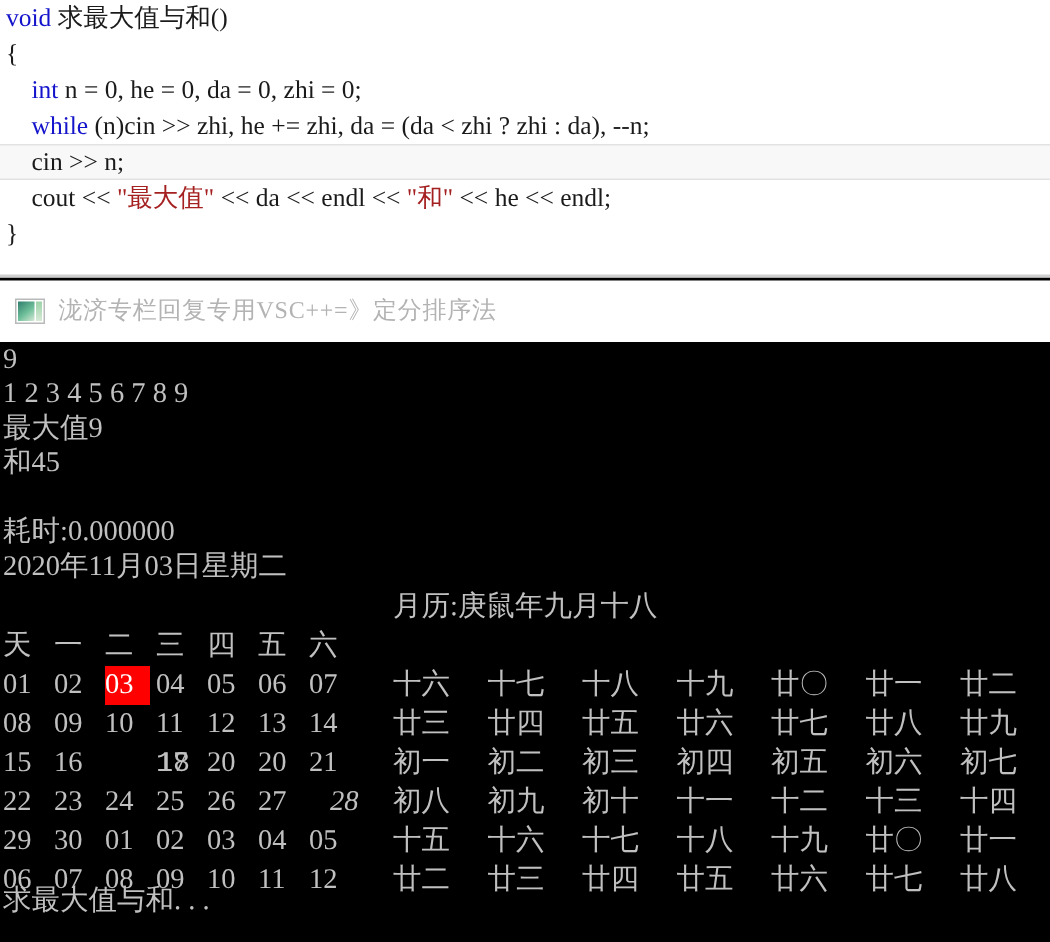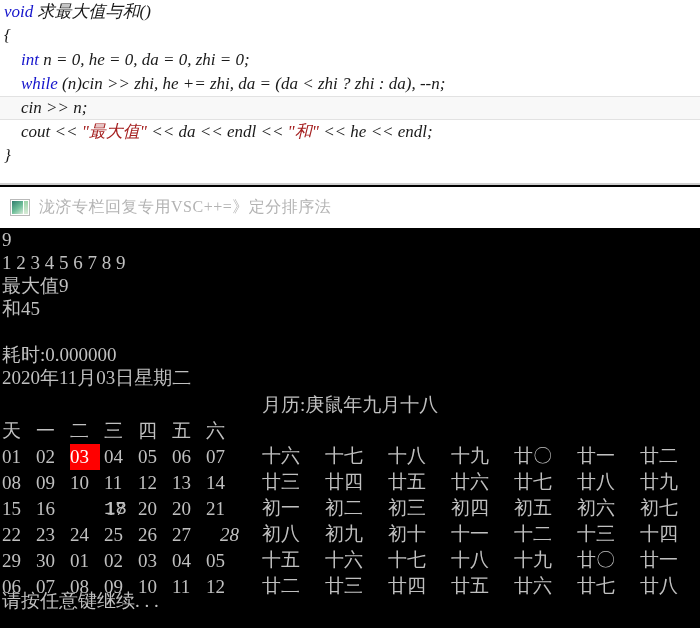--- a/index.html
+++ b/index.html
@@ -18,21 +18,20 @@
 
   
   #code-pane {
     position: absolute;
     left: 0; top: 0;
     width: 700px;
     height: 185px;
     background: #ffffff;
     box-sizing: border-box;
     border-bottom: 2px solid #cfcfcf;
-    font-style: italic;
   }
   .code-line {
     position: relative;
     height: 24px;
     line-height: 24px;
     font-family: "Liberation Serif", serif;
     font-size: 17px;
     color: #1a1a1a;
     white-space: pre;
     padding-left: 4px;
@@ -133,21 +132,21 @@
   }
   .cal-cell.today {
     background: #ff0000;
     color: #ffffff;
   }
   .lun-cell {
     position: absolute;
     width: 54px;
     text-align: left;
     color: #c0c0c0;
-    font-family: Liberation Mono, monospace;
+    font-family: Liberation Sans, sans-serif;
     font-size: 19px;
   }
   #lunar-header {
     position: absolute;
     left: 262px;
     top: 164px;
     height: 26px;
     line-height: 26px;
     font-family: "Liberation Serif", serif;
     font-size: 19px;
@@ -303,14 +302,14 @@
         <span class="lun-cell" style="left: 262px;">廿二</span>
         <span class="lun-cell" style="left: 325px;">廿三</span>
         <span class="lun-cell" style="left: 388px;">廿四</span>
         <span class="lun-cell" style="left: 451px;">廿五</span>
         <span class="lun-cell" style="left: 514px;">廿六</span>
         <span class="lun-cell" style="left: 577px;">廿七</span>
         <span class="lun-cell" style="left: 640px;">廿八</span>
       </div>
     </div>
 
-  <div id="press-any">请按任意键继续. . .</div>
+  <div id="press-any">求最大值与和. . .</div>
 </div>
 
 </body></html>

